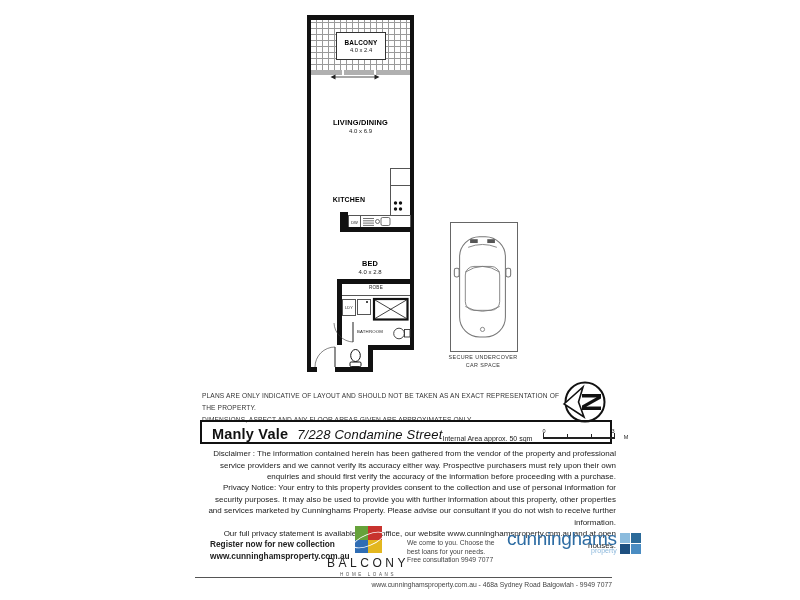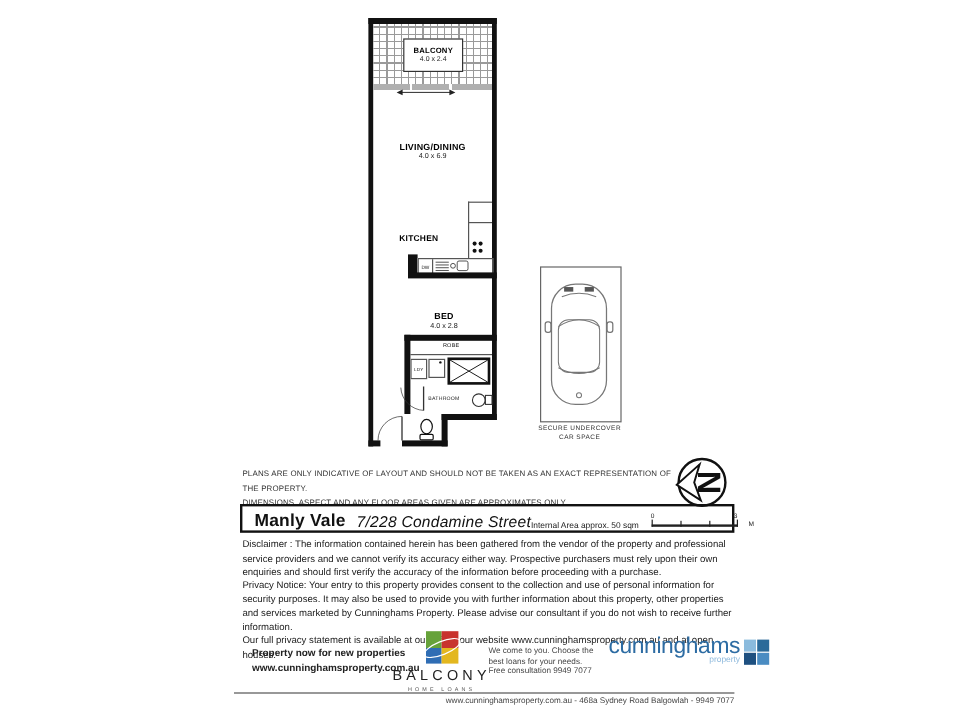--- a/index.html
+++ b/index.html
@@ -37,21 +37,21 @@
      box-sizing:border-box;display:flex;align-items:flex-end;padding:0 8px 0 10px;white-space:nowrap;}
   .tb-suburb{font-size:14.5px;font-weight:bold;letter-spacing:.2px;}
   .tb-address{font-size:13px;margin-left:9px;letter-spacing:.2px;font-style:italic;}
   .tb-area{font-size:7px;color:#222;margin-left:auto;margin-right:10px;}
   .scalebar{position:relative;width:86px;height:14px;flex:0 0 auto;}
   .sb-line{position:absolute;left:1px;bottom:3px;width:72px;height:2px;background:#222;}
   .sb-tick{position:absolute;bottom:3px;width:1px;height:5px;background:#222;}
   .sb-num{position:absolute;top:0;font-size:5.5px;color:#222;}
   .sb-m{position:absolute;right:0;bottom:2px;font-size:5.5px;color:#222;}
   
-  .para{position:absolute;left:202px;width:414px;font-size:8px;color:#222;line-height:11.6px;}
+  .para{position:absolute;left:202px;width:414px;font-size:8px;color:#222;line-height:11.6px;text-align:right;}
   
   .register{position:absolute;left:210px;top:538px;font-size:8.3px;font-weight:bold;color:#222;line-height:12px;}
   .insight{position:absolute;left:330px;top:526px;width:76px;display:flex;flex-direction:column;align-items:center;}
   .insight-sq{position:relative;width:27px;height:27px;display:grid;grid-template-columns:1fr 1fr;grid-template-rows:1fr 1fr;}
   .insight-sq .q1{background:#66a23a}.insight-sq .q2{background:#c8332e}
   .insight-sq .q3{background:#2f6db4}.insight-sq .q4{background:#e3b71f}
   .swoosh{position:absolute;left:-3px;top:8px;width:31px;height:10px;border:1.5px solid #fff;
      border-radius:50%;transform:rotate(-22deg);}
   .insight-name{font-size:12px;letter-spacing:3.5px;color:#222;margin-top:3px;font-weight:500;}
   .insight-tag{font-size:4.5px;letter-spacing:2.6px;color:#555;margin-top:2px;}
@@ -212,21 +212,21 @@
     </span>
   </div>
 
   <div class="para" style="top:448px">Disclaimer : The information contained herein has been gathered from the vendor of the property and professional service providers and we cannot verify its accuracy either way. Prospective purchasers must rely upon their own enquiries and should first verify the accuracy of the information before proceeding with a purchase.</div>
   <div class="para" style="top:482px">
     <div>Privacy Notice: Your entry to this property provides consent to the collection and use of personal information for security purposes. It may also be used to provide you with further information about this property, other properties and services marketed by Cunninghams Property.  Please advise our consultant if you do not wish to receive further information.</div>
     <div>Our full privacy statement is available at our office, our website www.cunninghamsproperty.com.au and at open houses.</div>
   </div>
 
   <div class="register">
-    <div>Property now for new properties</div>
+    <div>Register now for new collection</div>
     <div>www.cunninghamsproperty.com.au</div>
   </div>
 
   <div class="insight">
     <div class="insight-sq">
       <div class="q1"></div>
         <div class="q2"></div>
         <div class="q3"></div>
         <div class="q4"></div>
       <div class="swoosh"></div>

